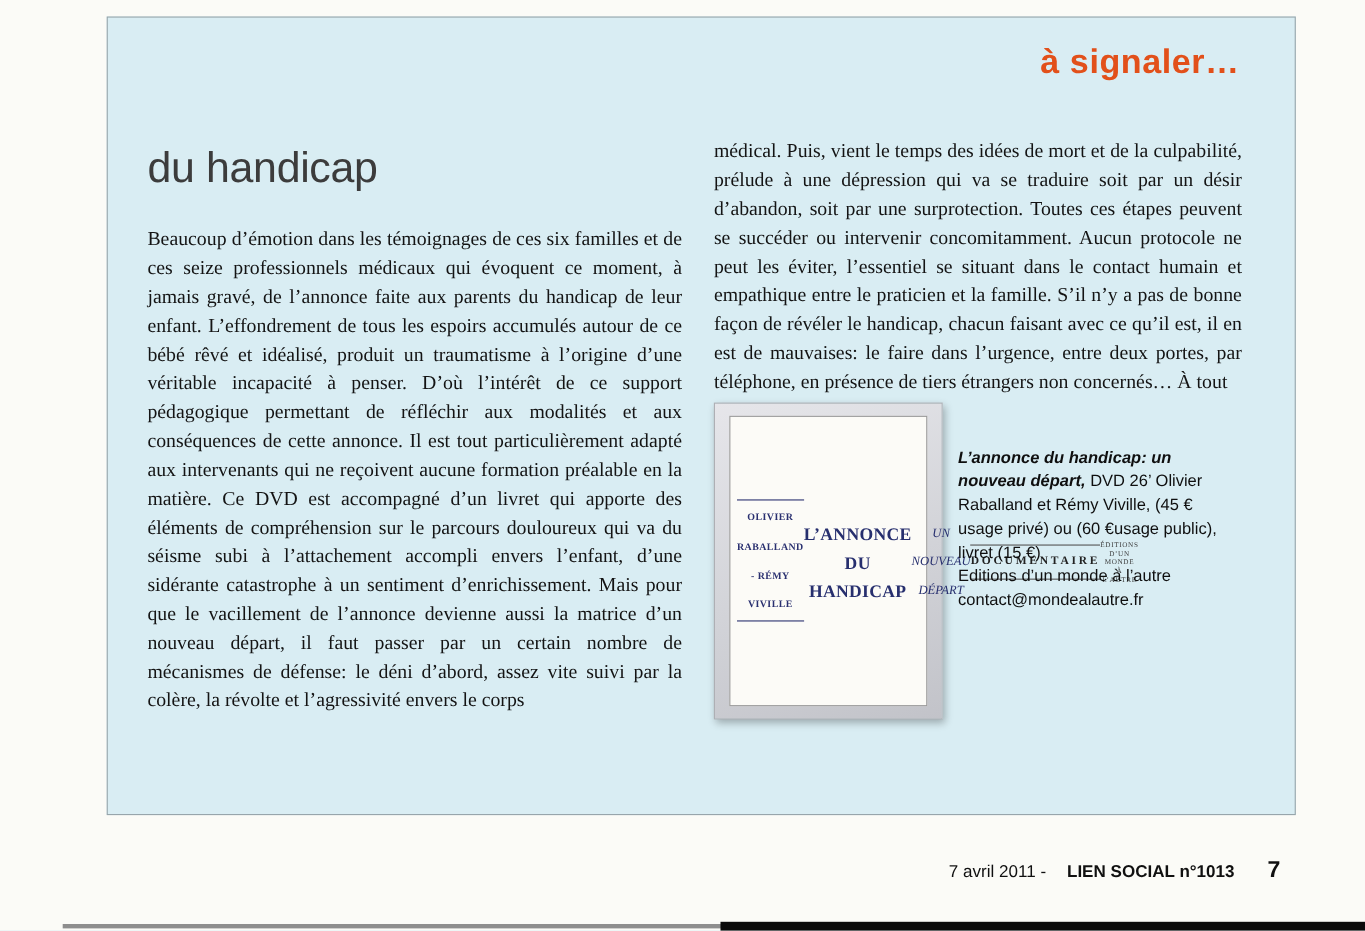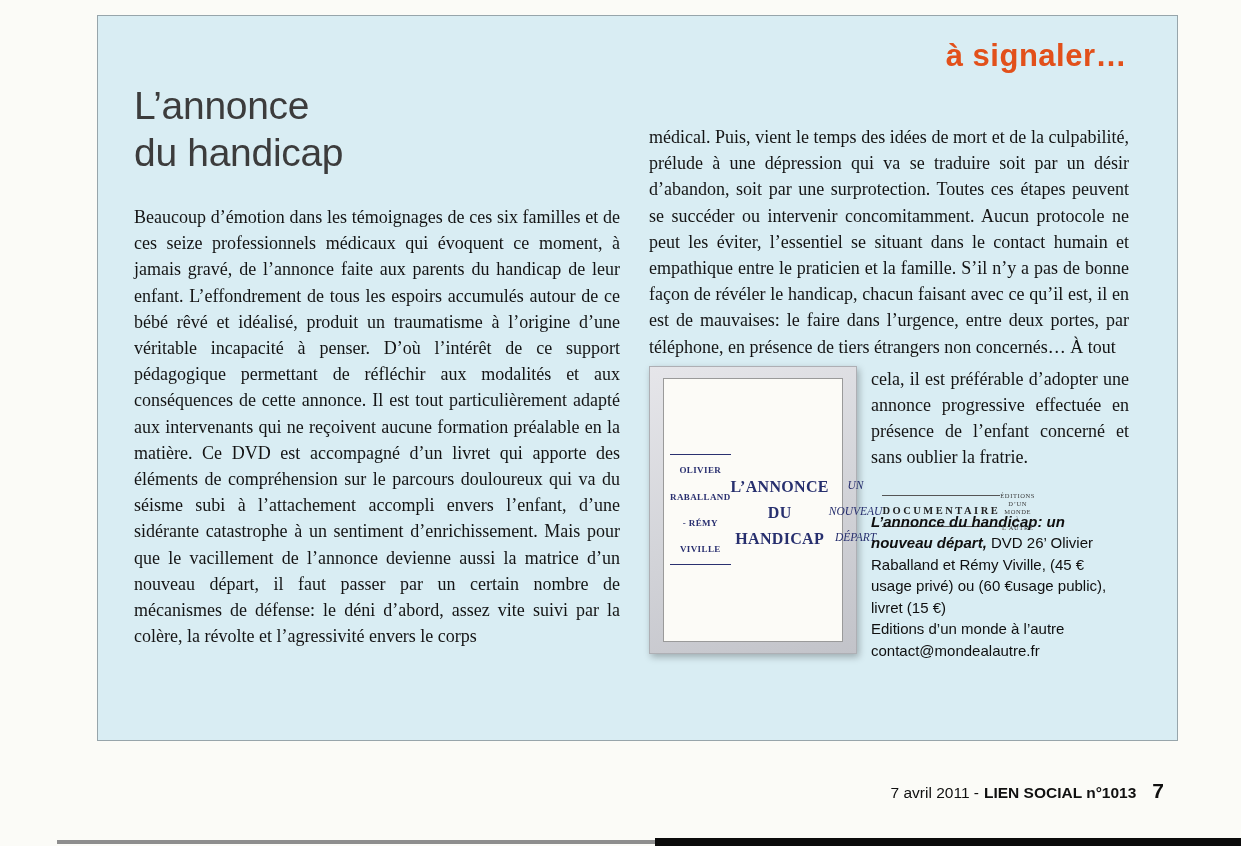--- a/index.html
+++ b/index.html
@@ -101,21 +101,21 @@
     font-family:"Liberation Sans", sans-serif;
     font-size:15px; line-height:21.5px;
     color:#0f0f0f;
     text-align:left;
   }
   .caption .lead { font-weight:bold; font-style:italic; }
   .footer {
     position:absolute; top:779px; right:77px;
     font-family:"Liberation Sans", sans-serif;
     font-size:15.5px; color:#101010;
-    display:flex; align-items:baseline; column-gap:5px;
+    display:flex; align-items:baseline; column-gap:19px;
   }
   .footer .bold { font-weight:bold; }
   .footer .pagenum { font-weight:bold; font-size:21px; margin-left:11px; }
   .strip-gray {
     position:absolute; left:57px; bottom:2px; width:600px; height:4px;
     background:#8e8e8e;
   }
   .strip-black {
     position:absolute; left:655px; bottom:0; width:586px; height:8px;
     background:#0b0b0b;
@@ -123,21 +123,21 @@
 </style>
 </head>
 <body>
 
 <div>
 
   <div class="panel">
 
     <div class="section-label">à signaler…</div>
 
-    <h1 class="title"><span>L’annonce</span><br><span>du handicap</span></h1>
+    <h1 class="title"><br><span>du handicap</span></h1>
 
     <p class="col col-left" lang="fr">Beaucoup d’émotion dans les témoignages de ces six familles et de ces seize professionnels médicaux qui évoquent ce moment, à jamais gravé, de l’annonce faite aux parents du handicap de leur enfant. L’effondrement de tous les espoirs accumulés autour de ce bébé rêvé et idéalisé, produit un traumatisme à l’origine d’une véritable incapacité à penser. D’où l’intérêt de ce support pédagogique permettant de réfléchir aux modalités et aux conséquences de cette annonce. Il est tout particulièrement adapté aux intervenants qui ne reçoivent aucune formation préalable en la matière. Ce DVD est accompagné d’un livret qui apporte des éléments de compréhension sur le parcours douloureux qui va du séisme subi à l’attachement accompli envers l’enfant, d’une sidérante catastrophe à un sentiment d’enrichissement. Mais pour que le vacillement de l’annonce devienne aussi la matrice d’un nouveau départ, il faut passer par un certain nombre de mécanismes de défense: le déni d’abord, assez vite suivi par la colère, la révolte et l’agressivité envers le corps</p>
 
     <div class="col col-right">
       <p lang="fr">médical. Puis, vient le temps des idées de mort et de la culpabilité, prélude à une dépression qui va se traduire soit par un désir d’abandon, soit par une surprotection. Toutes ces étapes peuvent se succéder ou intervenir concomitamment. Aucun protocole ne peut les éviter, l’essentiel se situant dans le contact humain et empathique entre le praticien et la famille. S’il n’y a pas de bonne façon de révéler le handicap, chacun faisant avec ce qu’il est, il en est de mauvaises: le faire dans l’urgence, entre deux portes, par téléphone, en présence de tiers étrangers non concernés… À tout</p>
 
       <div class="media-row">
 
         <div class="dvd">
           <div class="dvd-inner">
@@ -184,21 +184,20 @@
               <path d="M88,123 l8,-4 5,5 -10,5 z" fill="#7a4a2a"></path>
             </svg>
             <div class="dvd-genre">DOCUMENTAIRE</div>
             <div class="dvd-publisher">ÉDITIONS
 D’UN MONDE
 À L’AUTRE</div>
           </div>
         </div>
 
         <div class="beside">
-          <p class="cont" lang="fr">cela, il est préférable d’adopter une annonce progressive effectuée en présence de l’enfant concerné et sans oublier la fratrie.</p>
           <div class="caption">
             <span class="lead">L’annonce du handicap: un nouveau départ,</span><span> DVD 26’ Olivier Raballand et Rémy Viville, (45 € usage privé) ou (60 €usage public), livret (15 €)</span><br>
             <span>Editions d’un monde à l’autre</span><br>
             <span>contact@mondealautre.fr</span>
           </div>
         </div>
 
       </div>
     </div>
 

